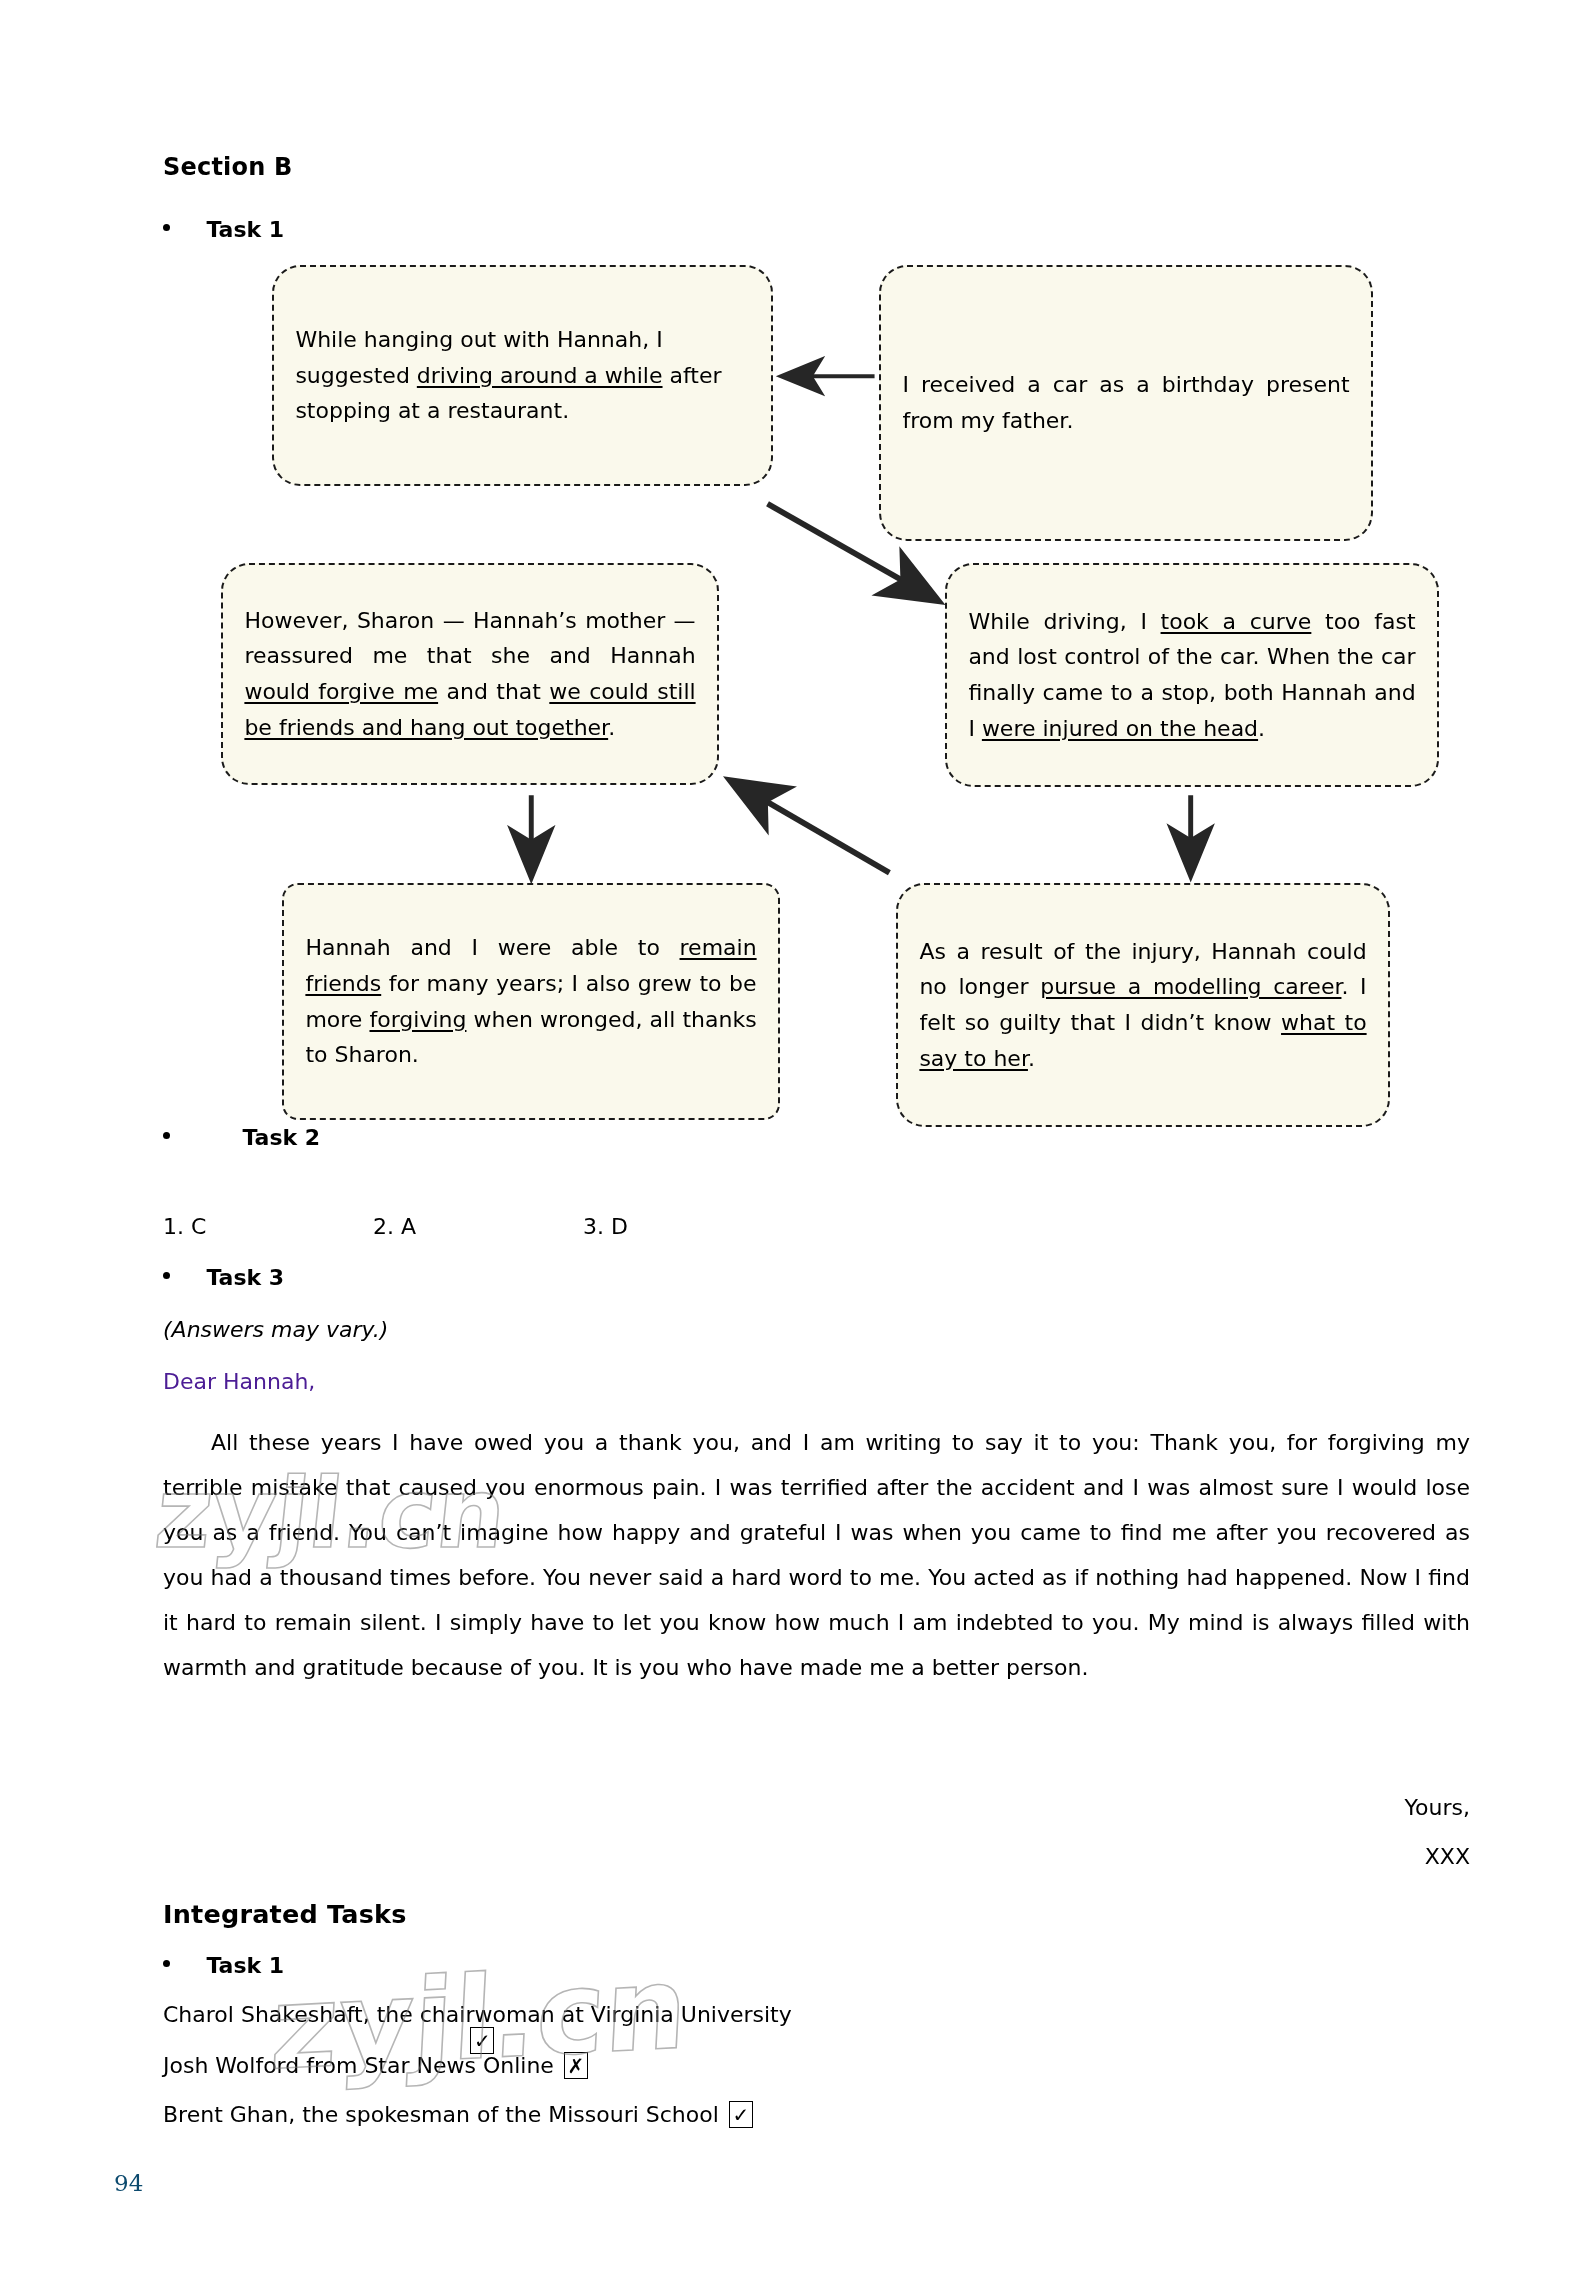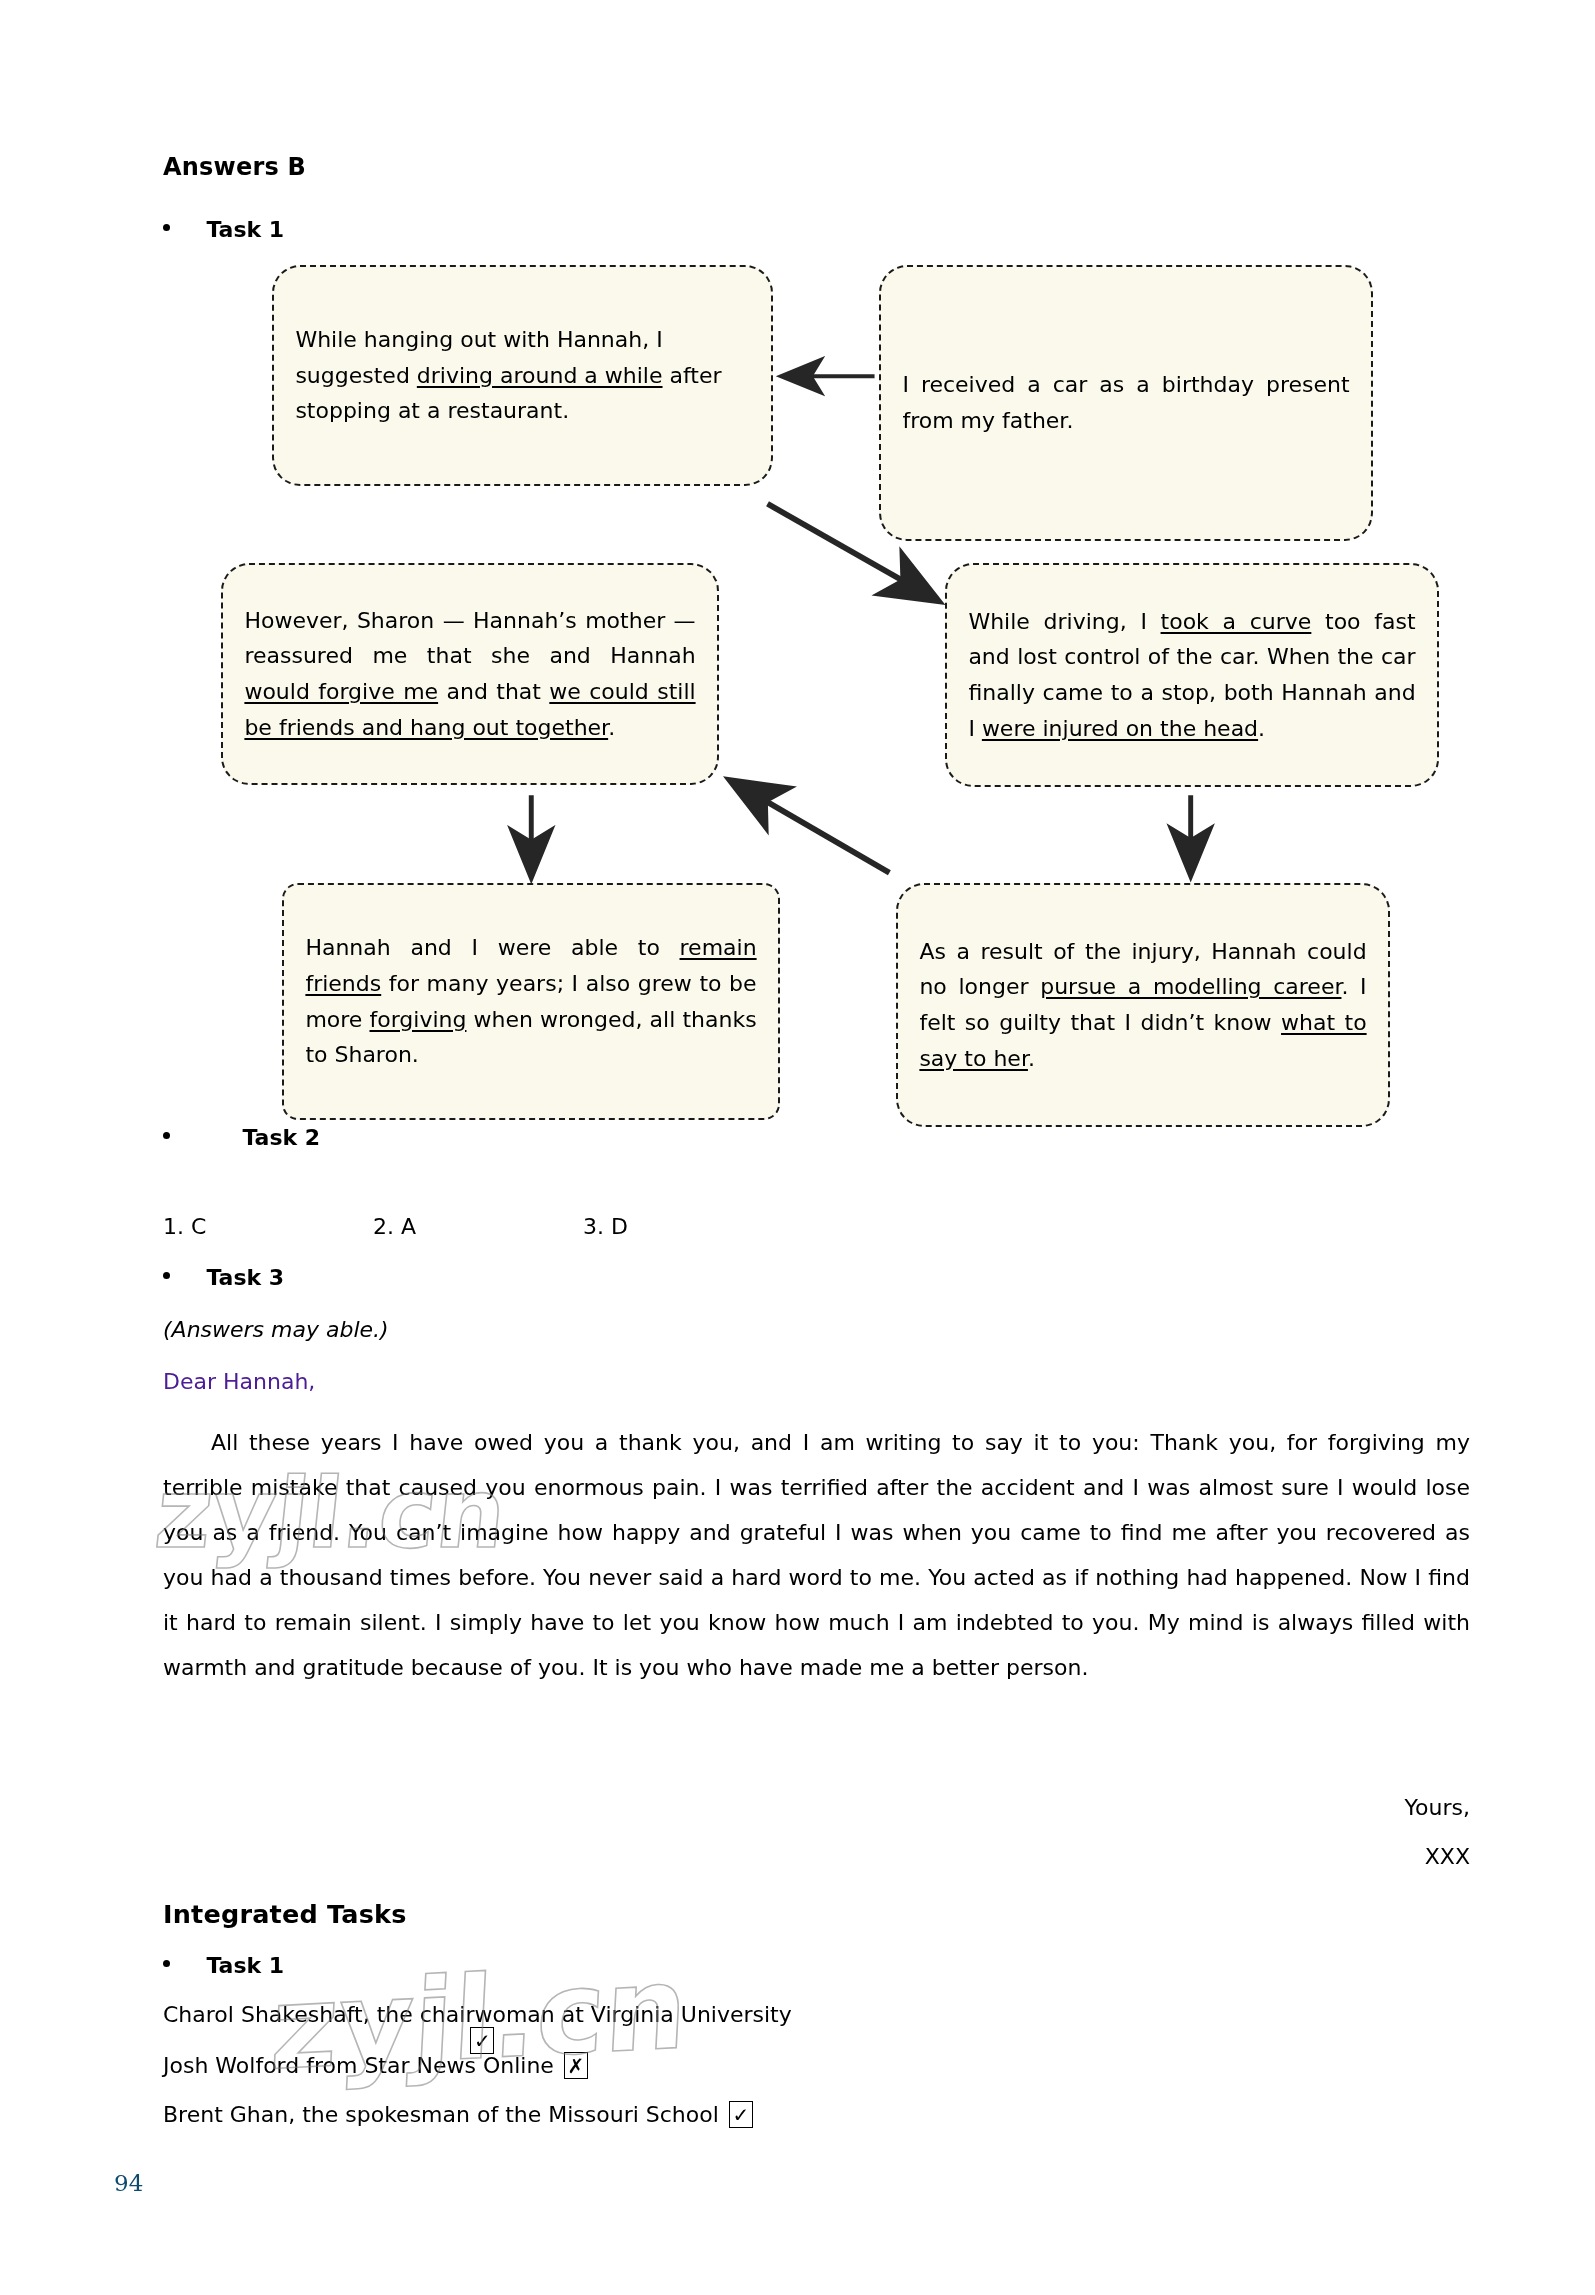--- a/index.html
+++ b/index.html
@@ -180,21 +180,21 @@
     white-space: nowrap;
   }
   #wm-1 { left: 156px; top: 1457px; font-size: 97px; transform: skewX(-6deg); }
   #wm-2 { left: 272px; top: 1951px; font-size: 115px; transform: skewX(-6deg) rotate(-3deg); }
 </style>
 </head>
 <body>
 
 <div class="page">
 
-  <div class="section-heading" style="left:163px; top:153px;">Answers B</div>
+  <div class="section-heading" style="left:163px; top:153px;">Section B</div>
 
   <div class="bullet-task" style="left:163px; top:217px;">
     <span class="dot"></span>
     <span>Task 1</span>
   </div>
 
   <div class="flow">
 
     <svg width="1596" height="1169" style="position:absolute;left:0;top:0;" viewBox="0 0 1938 1420">
       <defs>
@@ -257,21 +257,21 @@
       <span>3.</span>
       <span>D</span>
     </div>
   </div>
 
   <div class="bullet-task" style="left:163px; top:1265px;">
     <span class="dot"></span>
     <span>Task 3</span>
   </div>
 
-  <div class="note-italic" style="left:163px; top:1317px;">(Answers may able.)</div>
+  <div class="note-italic" style="left:163px; top:1317px;">(Answers may vary.)</div>
 
   <div class="salutation" style="left:163px; top:1369px;">Dear Hannah,</div>
 
   <div class="letter-body" style="top:1420px;">All these years I have owed you a thank you, and I am writing to say it to you: Thank you, for forgiving my terrible mistake that caused you enormous pain. I was terrified after the accident and I was almost sure I would lose you as a friend. You can’t imagine how happy and grateful I was when you came to find me after you recovered as you had a thousand times before. You never said a hard word to me. You acted as if nothing had happened. Now I find it hard to remain silent. I simply have to let you know how much I am indebted to you. My mind is always filled with warmth and gratitude because of you. It is you who have made me a better person.</div>
 
   <div class="sign-off" style="top:1795px;">Yours,</div>
   <div class="sign-off" style="top:1844px;text-align:right;">XXX</div>
 
   <div class="section-heading" style="left:163px; top:1899px; font-size:25.5px;">Integrated Tasks</div>
 

